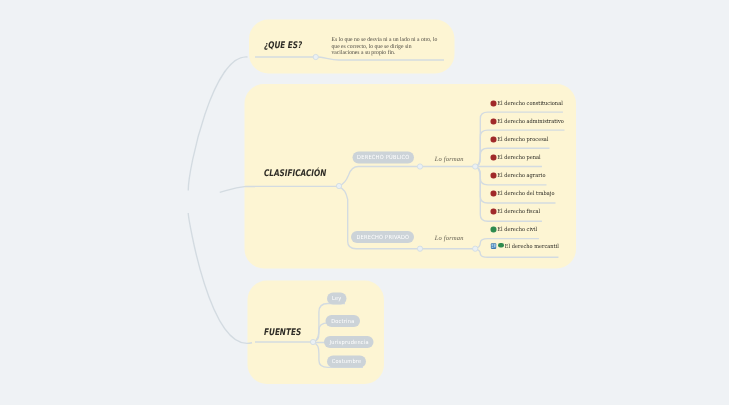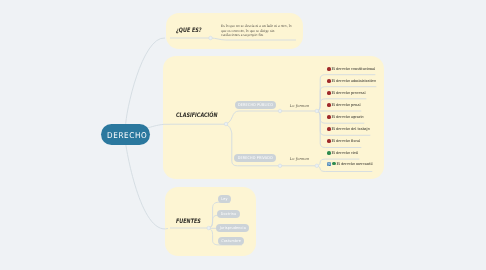--- a/index.html
+++ b/index.html
@@ -158,17 +158,14 @@
   <div class="pill srclbl" style="left:217.4px;top:209.6px;">
     <span>Doctrina</span>
   </div>
   <div class="pill srclbl" style="left:216.3px;top:223.7px;">
     <span>Jurisprudencia</span>
   </div>
   <div class="pill srclbl" style="left:217.8px;top:237.4px;">
     <span>Costumbre</span>
   </div>
 
-  <div class="pill root" style="left:101px;top:124px;width:49px;height:21px;">
-    <span>DERECHO</span>
-  </div>
 
 </div>
 
 </body></html>

